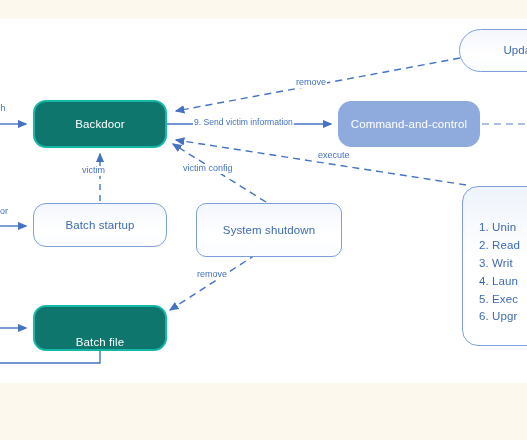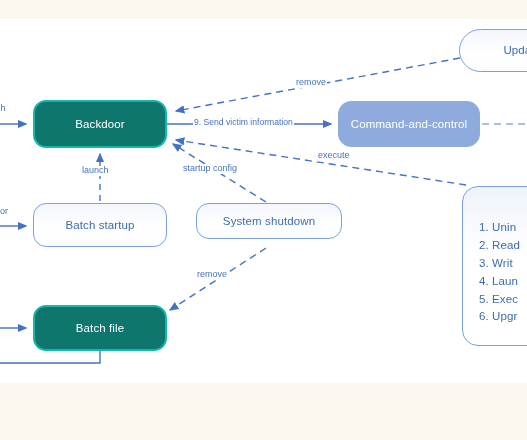--- a/index.html
+++ b/index.html
@@ -70,22 +70,22 @@
     border: 1px solid #7da0dd;
     border-radius: 16px;
     display: block;
     text-align: left;
     padding: 10px 10px 10px 16px;
   }
 
   #node-backdoor { left: 33px; top: 100px; width: 134px; height: 48px; }
   #node-c2 { left: 338px; top: 101px; width: 142px; height: 46px; }
   #node-startup { left: 33px; top: 203px; width: 134px; height: 44px; }
-  #node-shutdown { left: 196px; top: 203px; width: 146px; height: 36px; }
-  #node-batch { left: 33px; top: 305px; width: 134px; height: 46px; }
+  #node-shutdown { left: 196px; top: 203px; width: 146px; height: 54px; border-radius: 10px; }
+  #node-batch { left: 33px; top: 305px; width: 134px; height: 46px; align-items: flex-end; }
   #node-update { left: 459px; top: 29px; width: 120px; height: 43px;
                  border-radius: 22px; }
   #node-capabilities { left: 462px; top: 186px; width: 145px; height: 160px; }
 
   .panel-title {
     font-weight: bold;
     font-size: 11.5px;
     text-align: center;
     margin: 2px 0 6px 0;
   }
@@ -218,20 +218,20 @@
       <li>3. Writ</li>
       <li>4. Laun</li>
       <li>5. Exec</li>
       <li>6. Upgr</li>
     </ul>
   </div>
 
   <div class="edge-label" id="label-send">9. Send victim information</div>
   <div class="edge-label" id="label-update">remove</div>
   <div class="edge-label" id="label-execute">execute</div>
-  <div class="edge-label" id="label-launch">launch</div>
-  <div class="edge-label" id="label-persist">startup config</div>
+  <div class="edge-label" id="label-launch">victim</div>
+  <div class="edge-label" id="label-persist">victim config</div>
   <div class="edge-label" id="label-remove">remove</div>
 
   <div class="clip-label" id="label-clip-launch">ch</div>
   <div class="clip-label" id="label-clip-backdoor">door</div>
 
 </div>
 
 </body></html>

